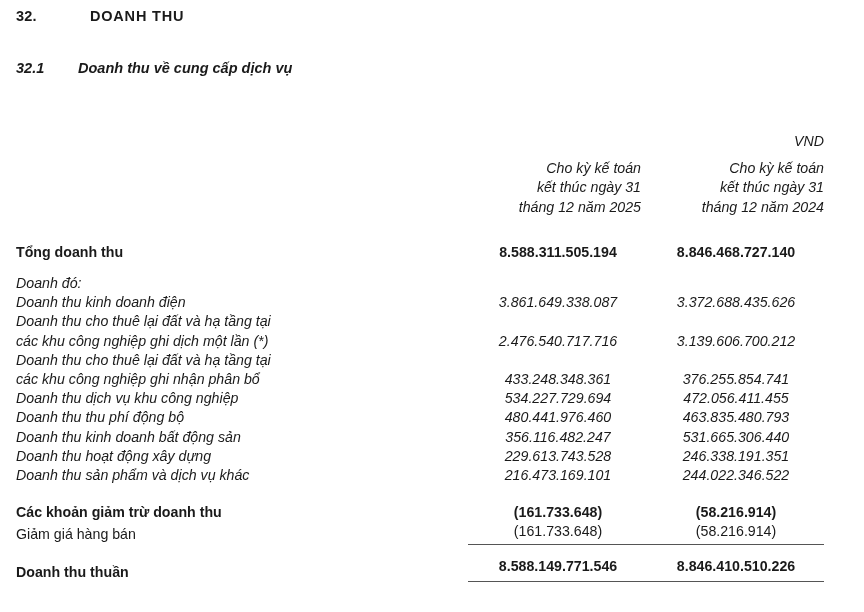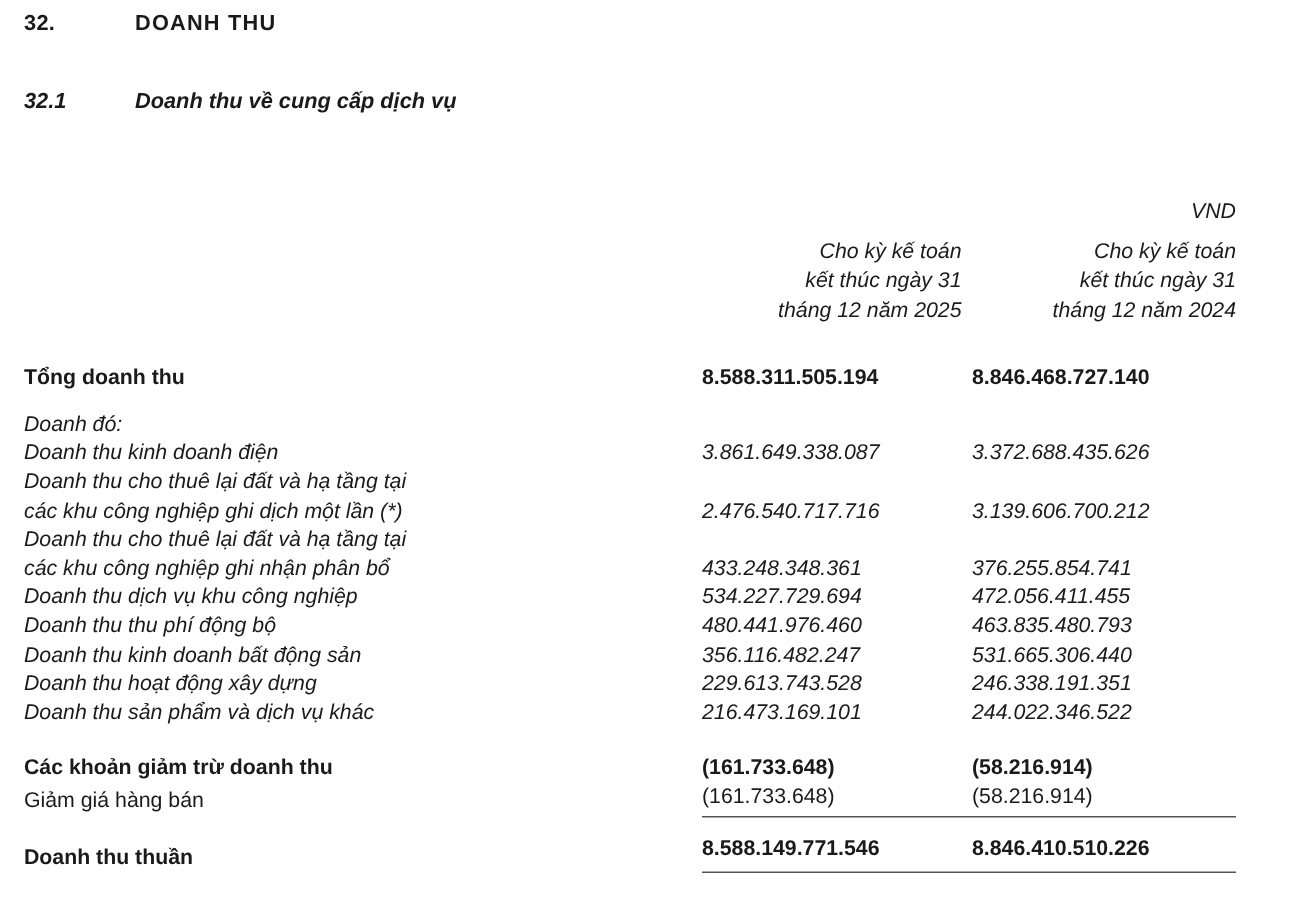--- a/index.html
+++ b/index.html
@@ -43,21 +43,20 @@
   #section-32 .sec-title {
     letter-spacing: .8px;
     margin-left: 12px;
   }
   #section-32-1 {
     top: 60px;
     left: 16px;
     font-size: 14.5px;
     font-weight: bold;
     font-style: italic;
-    gap: 12px;
   }
 
   
   .tbl {
     position: absolute;
     top: 100px;
     left: 16px;
     width: 864px;
     border-collapse: collapse;
     font-size: 14.2px;
@@ -71,21 +70,21 @@
   }
   col.c-label  { width: 452px; }
   col.c-2025   { width: 180px; }
   col.c-2024   { width: 176px; }
   col.c-pad    { width: 56px;  }
 
   .lbl        { padding-left: 78px; }
   .lbl-indent { padding-left: 113px; }
 
   .num {
-    text-align: left;
+    text-align: center;
     white-space: nowrap;
     font-style: italic;
     padding-right: 7px;
   }
   .num.c2024 { padding-right: 0px; }
 
   .bold   { font-weight: bold; font-style: normal; }
   .italic { font-style: italic; }
   .upright{ font-style: normal; }
 

